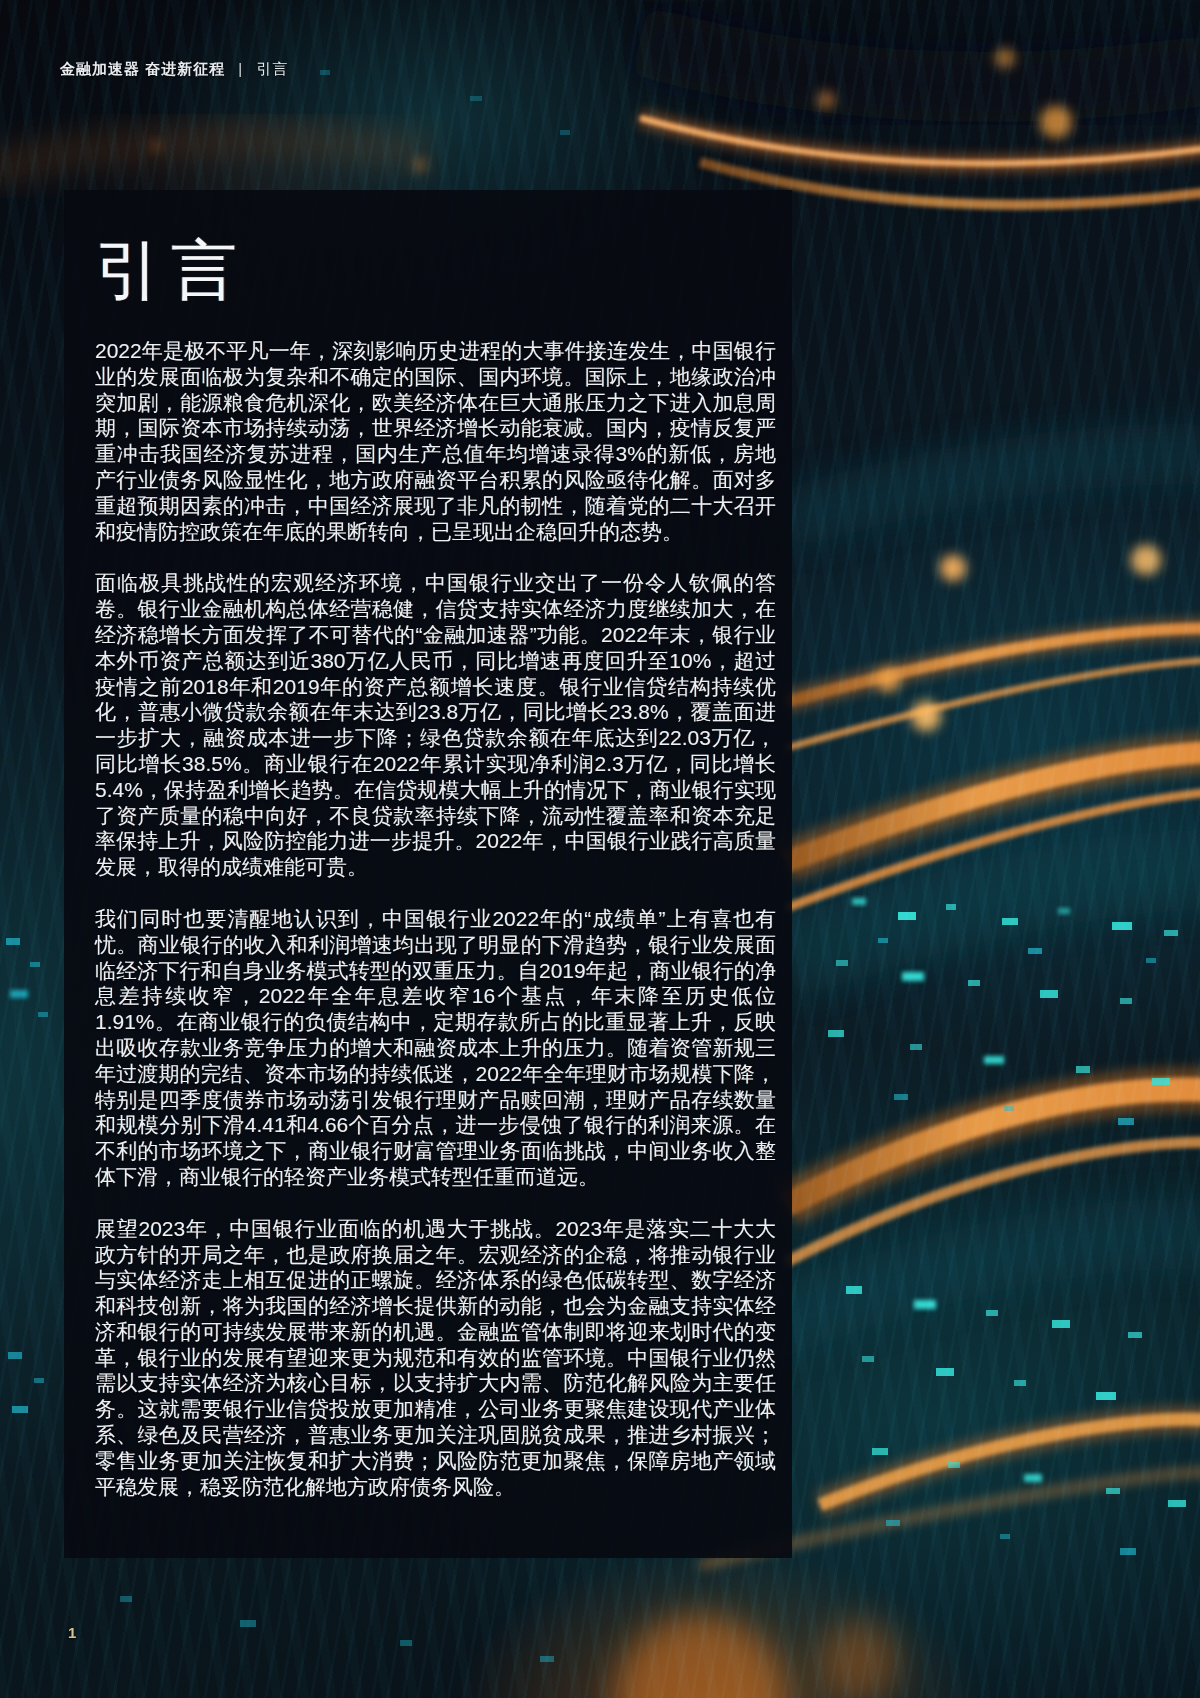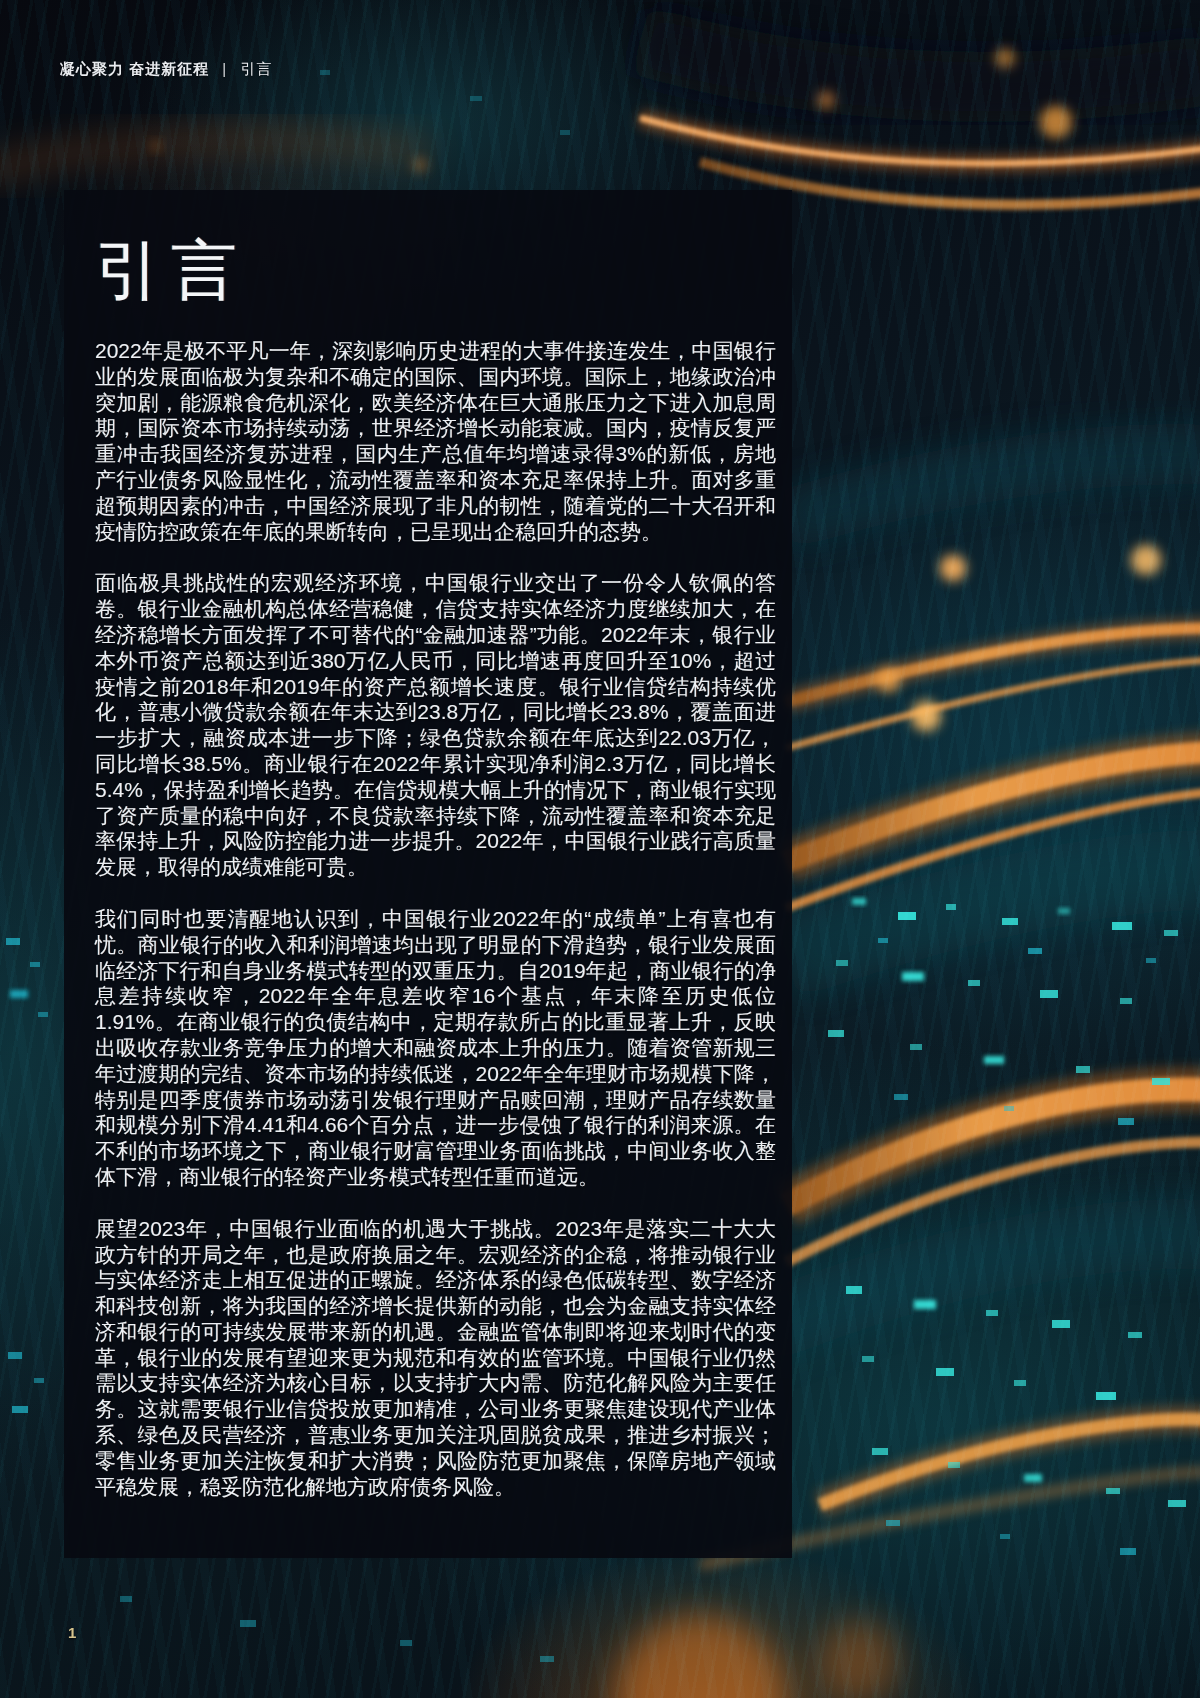--- a/index.html
+++ b/index.html
@@ -189,29 +189,29 @@
         <rect x="320" y="70" width="10" height="5" opacity=".3"></rect>
         <rect x="470" y="96" width="12" height="5" opacity=".3"></rect>
         <rect x="560" y="130" width="10" height="5" opacity=".3"></rect>
       </g>
     </svg>
     <div class="streaks"></div>
   </div>
 
   <header class="header">
     <span>
-      <span class="crumb-bold">凝心聚力 奋进新征程</span>
+      <span class="crumb-bold">金融加速器 奋进新征程</span>
       <span class="sep">|</span>
       <span class="crumb-section">引言</span>
     </span>
   </header>
 
   <main class="panel">
     <h1>引言</h1>
-    <p>2022年是极不平凡一年，深刻影响历史进程的大事件接连发生，中国银行业的发展面临极为复杂和不确定的国际、国内环境。国际上，地缘政治冲突加剧，能源粮食危机深化，欧美经济体在巨大通胀压力之下进入加息周期，国际资本市场持续动荡，世界经济增长动能衰减。国内，疫情反复严重冲击我国经济复苏进程，国内生产总值年均增速录得3%的新低，房地产行业债务风险显性化，流动性覆盖率和资本充足率保持上升。面对多重超预期因素的冲击，中国经济展现了非凡的韧性，随着党的二十大召开和疫情防控政策在年底的果断转向，已呈现出企稳回升的态势。</p>
+    <p>2022年是极不平凡一年，深刻影响历史进程的大事件接连发生，中国银行业的发展面临极为复杂和不确定的国际、国内环境。国际上，地缘政治冲突加剧，能源粮食危机深化，欧美经济体在巨大通胀压力之下进入加息周期，国际资本市场持续动荡，世界经济增长动能衰减。国内，疫情反复严重冲击我国经济复苏进程，国内生产总值年均增速录得3%的新低，房地产行业债务风险显性化，地方政府融资平台积累的风险亟待化解。面对多重超预期因素的冲击，中国经济展现了非凡的韧性，随着党的二十大召开和疫情防控政策在年底的果断转向，已呈现出企稳回升的态势。</p>
     <p>面临极具挑战性的宏观经济环境，中国银行业交出了一份令人钦佩的答卷。银行业金融机构总体经营稳健，信贷支持实体经济力度继续加大，在经济稳增长方面发挥了不可替代的“金融加速器”功能。2022年末，银行业本外币资产总额达到近380万亿人民币，同比增速再度回升至10%，超过疫情之前2018年和2019年的资产总额增长速度。银行业信贷结构持续优化，普惠小微贷款余额在年末达到23.8万亿，同比增长23.8%，覆盖面进一步扩大，融资成本进一步下降；绿色贷款余额在年底达到22.03万亿，同比增长38.5%。商业银行在2022年累计实现净利润2.3万亿，同比增长5.4%，保持盈利增长趋势。在信贷规模大幅上升的情况下，商业银行实现了资产质量的稳中向好，不良贷款率持续下降，流动性覆盖率和资本充足率保持上升，风险防控能力进一步提升。2022年，中国银行业践行高质量发展，取得的成绩难能可贵。</p>
     <p>我们同时也要清醒地认识到，中国银行业2022年的“成绩单”上有喜也有忧。商业银行的收入和利润增速均出现了明显的下滑趋势，银行业发展面临经济下行和自身业务模式转型的双重压力。自2019年起，商业银行的净息差持续收窄，2022年全年息差收窄16个基点，年末降至历史低位1.91%。在商业银行的负债结构中，定期存款所占的比重显著上升，反映出吸收存款业务竞争压力的增大和融资成本上升的压力。随着资管新规三年过渡期的完结、资本市场的持续低迷，2022年全年理财市场规模下降，特别是四季度债券市场动荡引发银行理财产品赎回潮，理财产品存续数量和规模分别下滑4.41和4.66个百分点，进一步侵蚀了银行的利润来源。在不利的市场环境之下，商业银行财富管理业务面临挑战，中间业务收入整体下滑，商业银行的轻资产业务模式转型任重而道远。</p>
     <p>展望2023年，中国银行业面临的机遇大于挑战。2023年是落实二十大大政方针的开局之年，也是政府换届之年。宏观经济的企稳，将推动银行业与实体经济走上相互促进的正螺旋。经济体系的绿色低碳转型、数字经济和科技创新，将为我国的经济增长提供新的动能，也会为金融支持实体经济和银行的可持续发展带来新的机遇。金融监管体制即将迎来划时代的变革，银行业的发展有望迎来更为规范和有效的监管环境。中国银行业仍然需以支持实体经济为核心目标，以支持扩大内需、防范化解风险为主要任务。这就需要银行业信贷投放更加精准，公司业务更聚焦建设现代产业体系、绿色及民营经济，普惠业务更加关注巩固脱贫成果，推进乡村振兴；零售业务更加关注恢复和扩大消费；风险防范更加聚焦，保障房地产领域平稳发展，稳妥防范化解地方政府债务风险。</p>
   </main>
 
   <span class="pageno">1</span>
 
 </div>
 
 </body></html>

